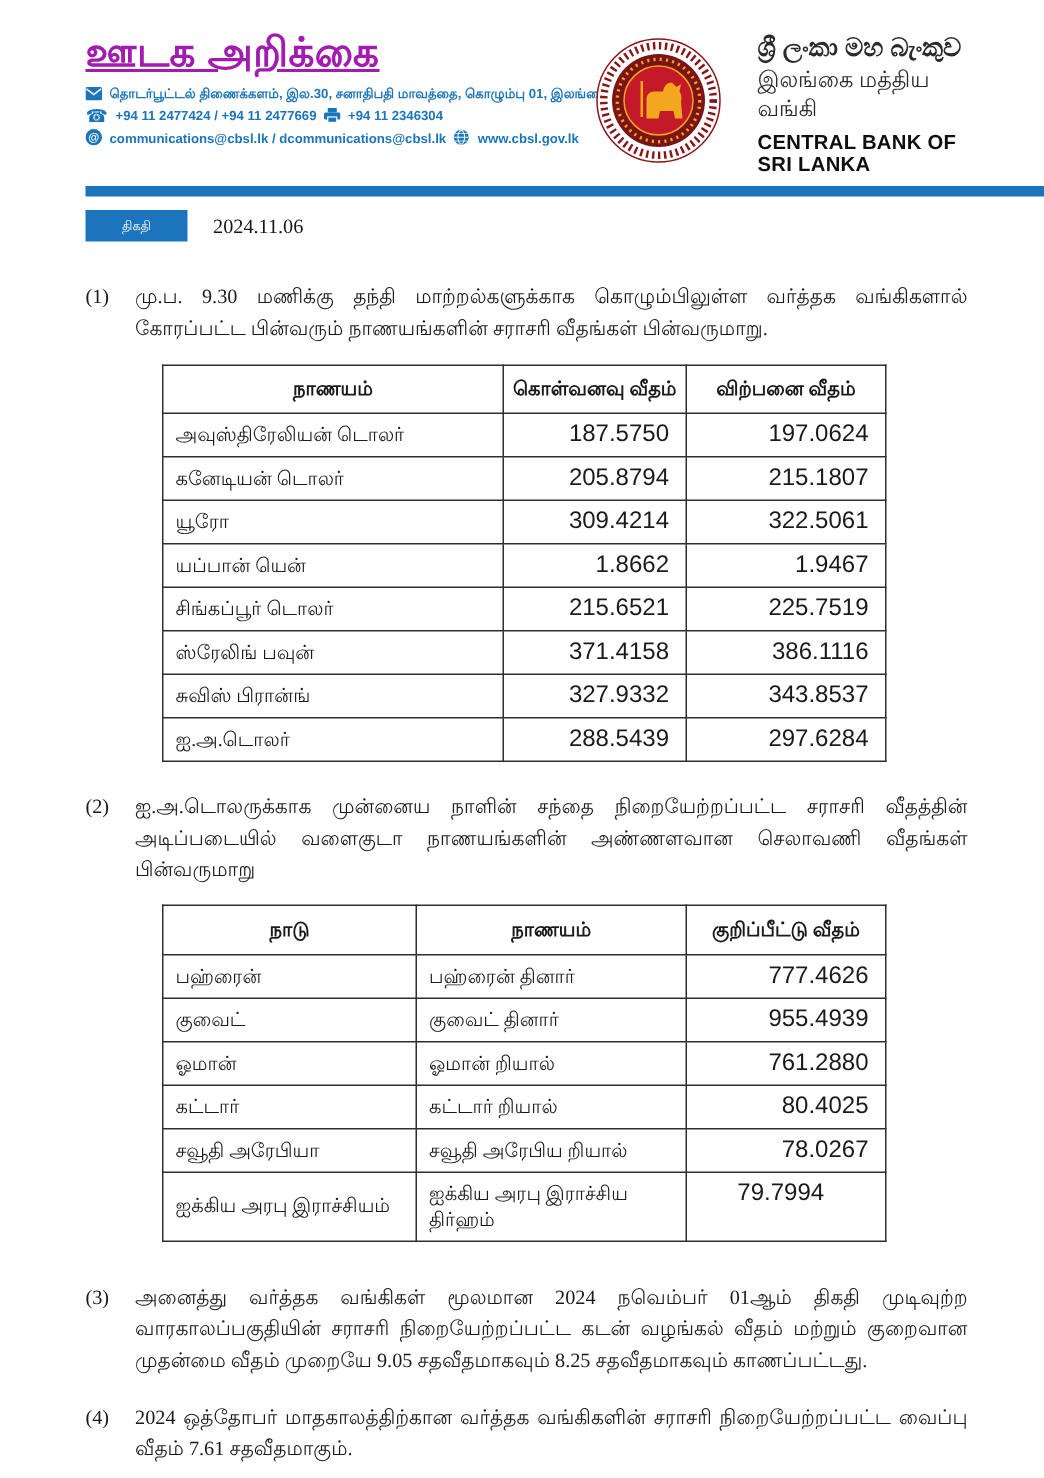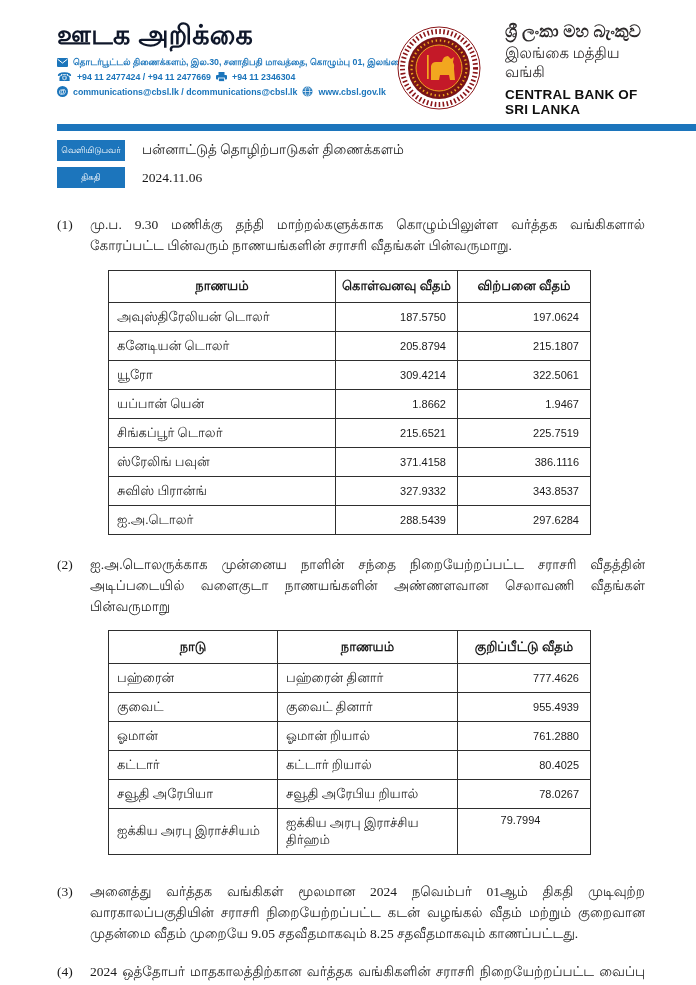--- a/index.html
+++ b/index.html
@@ -6,22 +6,22 @@
   .page {
     width:696px; height:985px; background:#ffffff; position:relative;
     font-family:"Liberation Serif", serif; color:#1a1a1a; overflow:hidden;
     box-sizing:border-box;
   }
   
   .masthead { display:flex; justify-content:space-between; align-items:flex-start;
     padding:20px 36px 0 57px; }
   .mast-left { max-width:340px; }
   .press-title {
-    margin:0 0 7px 0; font-size:27px; line-height:30px; color:#0f172a;
-    font-family:"Liberation Sans", sans-serif; font-weight:800; letter-spacing:.3px;
+    margin:0 0 7px 0; font-size:27px; line-height:30px; color:#a21caf;
+    font-family:"Liberation Sans", sans-serif; font-weight:800; letter-spacing:.3px;text-decoration:underline;
   }
   .contact-line {
     display:flex; align-items:center; gap:5px;
     font-family:"Liberation Sans", sans-serif; font-size:8.8px; font-weight:600;
     color:#1b75bb; margin-bottom:4px; white-space:nowrap;
   }
   .contact-line .ic { flex:none; display:inline-flex; }
   .phone-glyph { font-size:12px; line-height:10px; color:#1b75bb;
     font-family:"DejaVu Sans", sans-serif; }
   .mast-right { display:flex; align-items:center; gap:24px; margin-top:2px; }
@@ -51,21 +51,21 @@
   .para.p3 { margin-top:26px; }
   .para.p4 { margin-top:17px; }
   
   table { border-collapse:collapse; margin-left:51px; table-layout:fixed;padding-left:48px; }
   .t1 { margin-top:14px; width:482px; }
   .t2 { margin-top:13px; width:482px;border-radius:19px; }
   th, td { border:1px solid #2e2e2e; }
   th { font-size:13px; font-weight:bold; text-align:center; height:27px;
     padding:2px 4px; }
   td.name { font-size:13px; text-align:left; padding:3px 6px 3px 8px; height:22px; }
-  td.num { font-family:"Liberation Sans", sans-serif; font-size:11px;
+  td.num { font-family:"Liberation Sans", sans-serif; font-size:16px;
     text-align:right; padding:3px 11px 3px 4px; }
   .t2 th { height:28px; }
 </style>
 </head>
 <body>
 
 <div class="page">
 
   <header class="masthead">
     <div class="mast-left">
@@ -129,24 +129,20 @@
         <div class="bank-tamil">இலங்கை மத்திய வங்கி</div>
         <div class="bank-english">CENTRAL BANK OF SRI LANKA</div>
       </div>
     </div>
   </header>
 
   <div class="blue-bar"></div>
 
   <div class="meta">
     <div class="meta-row">
-      <span class="meta-label">வெளியிடுபவர்</span>
-      <span class="meta-value">பன்னாட்டுத் தொழிற்பாடுகள் திணைக்களம்</span>
-    </div>
-    <div class="meta-row">
       <span class="meta-label">திகதி</span>
       <span class="meta-value">2024.11.06</span>
     </div>
   </div>
 
   <main>
 
     <div class="para p1">
       <span class="pnum">(1)</span>
       <p>மு.ப. 9.30 மணிக்கு தந்தி மாற்றல்களுக்காக கொழும்பிலுள்ள வர்த்தக வங்கிகளால் கோரப்பட்ட பின்வரும் நாணயங்களின் சராசரி வீதங்கள் பின்வருமாறு.</p>

